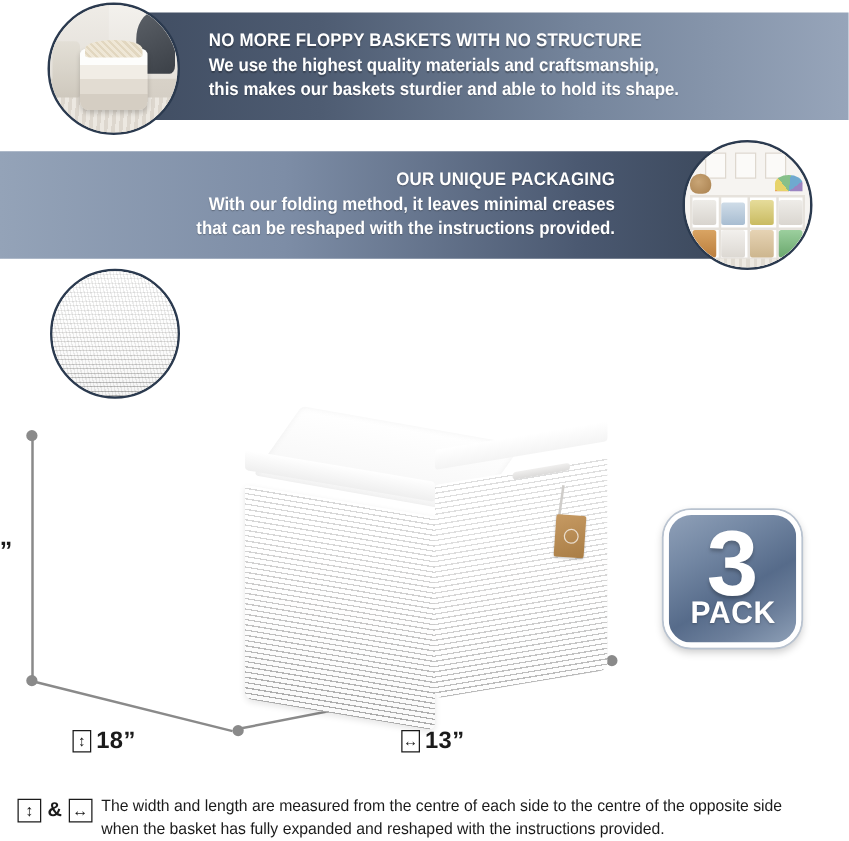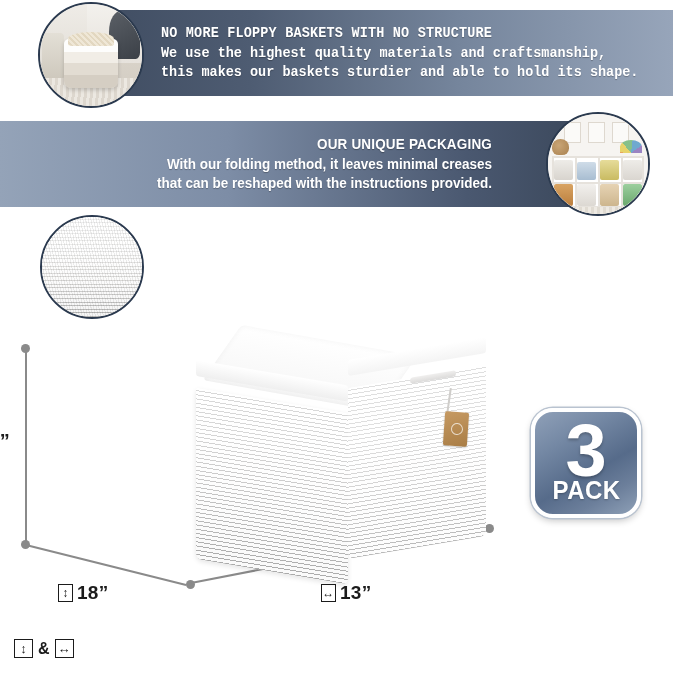--- a/index.html
+++ b/index.html
@@ -18,23 +18,22 @@
 
   
   .banner {
     position: absolute;
     height: 86px;
     display: flex;
     align-items: center;
   }
 
   .banner-1 {
-    left: 109px; top: 10px; width: 564px;
+    left: 115px; top: 10px; width: 564px;
     background: linear-gradient(to right, #414e63 0%, #4e5c72 25%, #75859c 62%, #97a5ba 100%);
-    font-family: Liberation Mono, monospace;
   }
   .banner-2 {
     left: 0px; top: 121px; width: 570px;
     background: linear-gradient(to right, #94a3b8 0%, #7d8da6 40%, #4a5870 82%, #3d4a5e 100%);
   }
   .banner-3 {
     left: 115px; top: 228px; width: 564px;
     background: linear-gradient(to right, #414e63 0%, #4e5c72 28%, #7889a0 68%, #93a2b7 100%);
   }
 
@@ -368,15 +367,19 @@
       <div class="pack-word">PACK</div>
     </div>
   </div>
 
   <div class="footnote">
     <div class="fn-icons">
       <span class="fn-box">↕</span>
       <span class="fn-amp">&amp;</span>
       <span class="fn-box">↔</span>
     </div>
+    <div>
+      <div class="fn-text">The width and length are measured from the centre of each side to the centre of the opposite side</div>
+      <div class="fn-text">when the basket has fully expanded and reshaped with the instructions provided.</div>
+    </div>
   </div>
 
 </div>
 
 </body></html>

